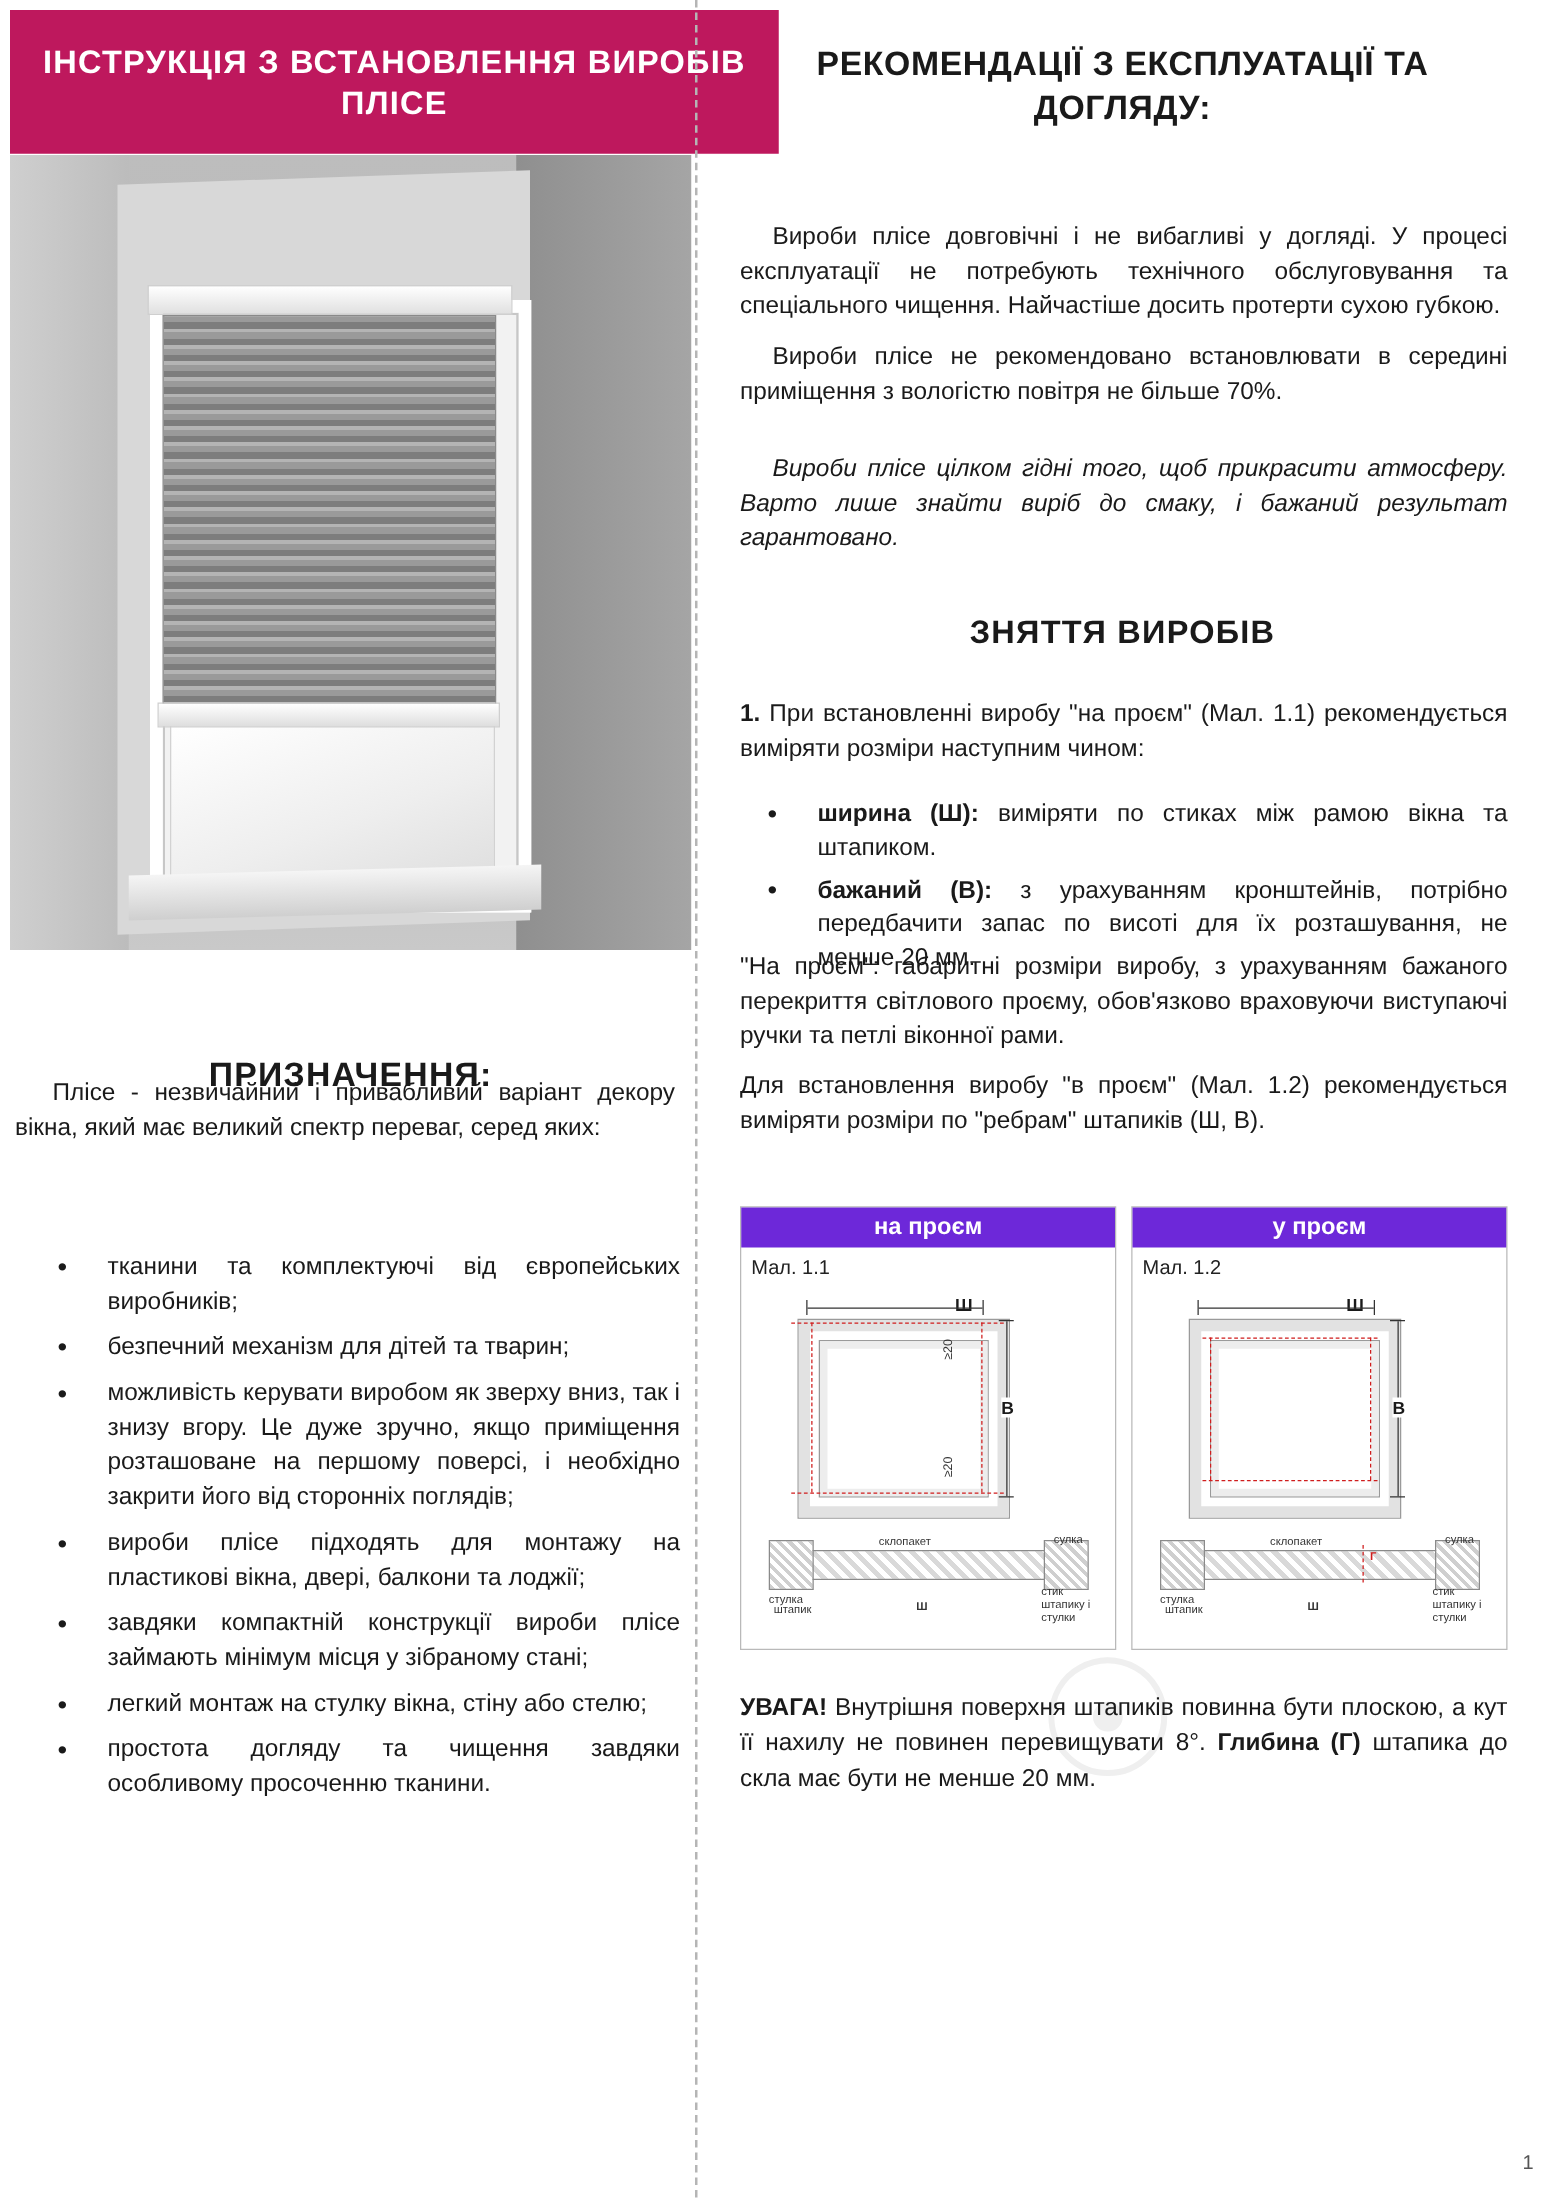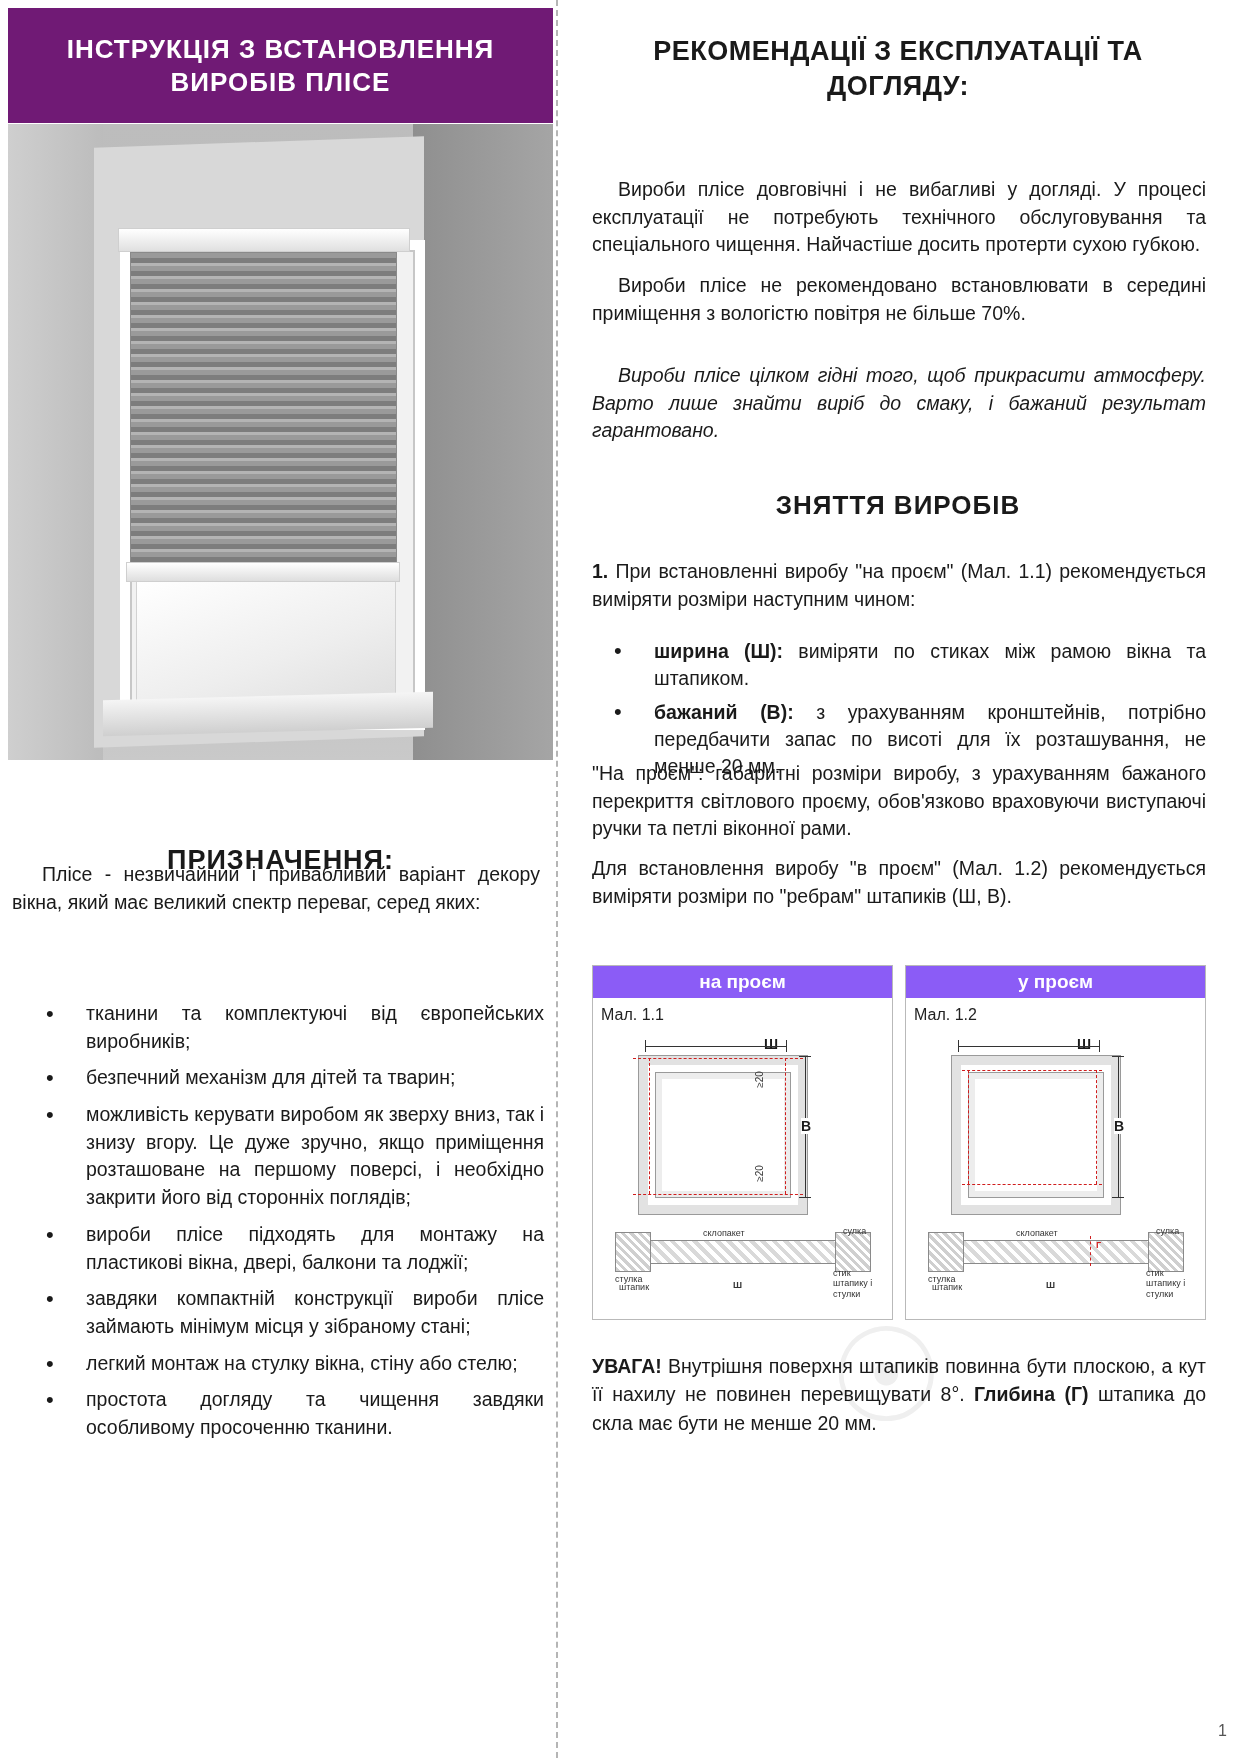--- a/index.html
+++ b/index.html
@@ -11,22 +11,22 @@
     position:relative;
     overflow:hidden;
   }
   .page{position:relative;width:1245px;height:1758px;}
 
   
   .left-col{
     position:absolute;left:0;top:0;width:612px;height:1758px;
   }
   .left-header{
-    position:absolute;left:8px;top:8px;width:545px;height:115px;
-    background:#701a75;
+    position:absolute;left:8px;top:8px;width:615px;height:115px;
+    background:#be185d;
     display:flex;align-items:center;justify-content:flex-end;
   }
   .left-header h1{
     margin:0;color:#ffffff;text-align:center;
     font-size:26px;font-weight:bold;letter-spacing:1px;line-height:1.25;
   }
 
   
   .photo{
     position:absolute;left:8px;top:124px;width:545px;height:636px;
@@ -136,21 +136,21 @@
 
   
   .figs{
     position:absolute;left:14px;top:965px;width:614px;height:355px;
     display:flex;gap:12px;
   }
   .fig{
     width:301px;border:1px solid #b9b9b9;background:#ffffff;position:relative;
   }
   .fig-head{
-    height:32px;background:#8b5cf6;color:#fff;display:flex;align-items:center;
+    height:32px;background:#6d28d9;color:#fff;display:flex;align-items:center;
     justify-content:center;font-size:19px;font-weight:bold;text-align:center;
   }
   .fig-cap{
     position:absolute;left:8px;top:40px;font-size:16px;color:#222;
   }
   .fig-body{position:absolute;left:0;top:62px;width:301px;height:290px;}
   .w-outer{
     position:absolute;left:46px;top:28px;width:150px;height:140px;
     border:9px solid #e2e2e2;background:#fff;box-shadow:0 0 0 1px #9a9a9a,0 0 0 10px rgba(0,0,0,0) ;
   }

